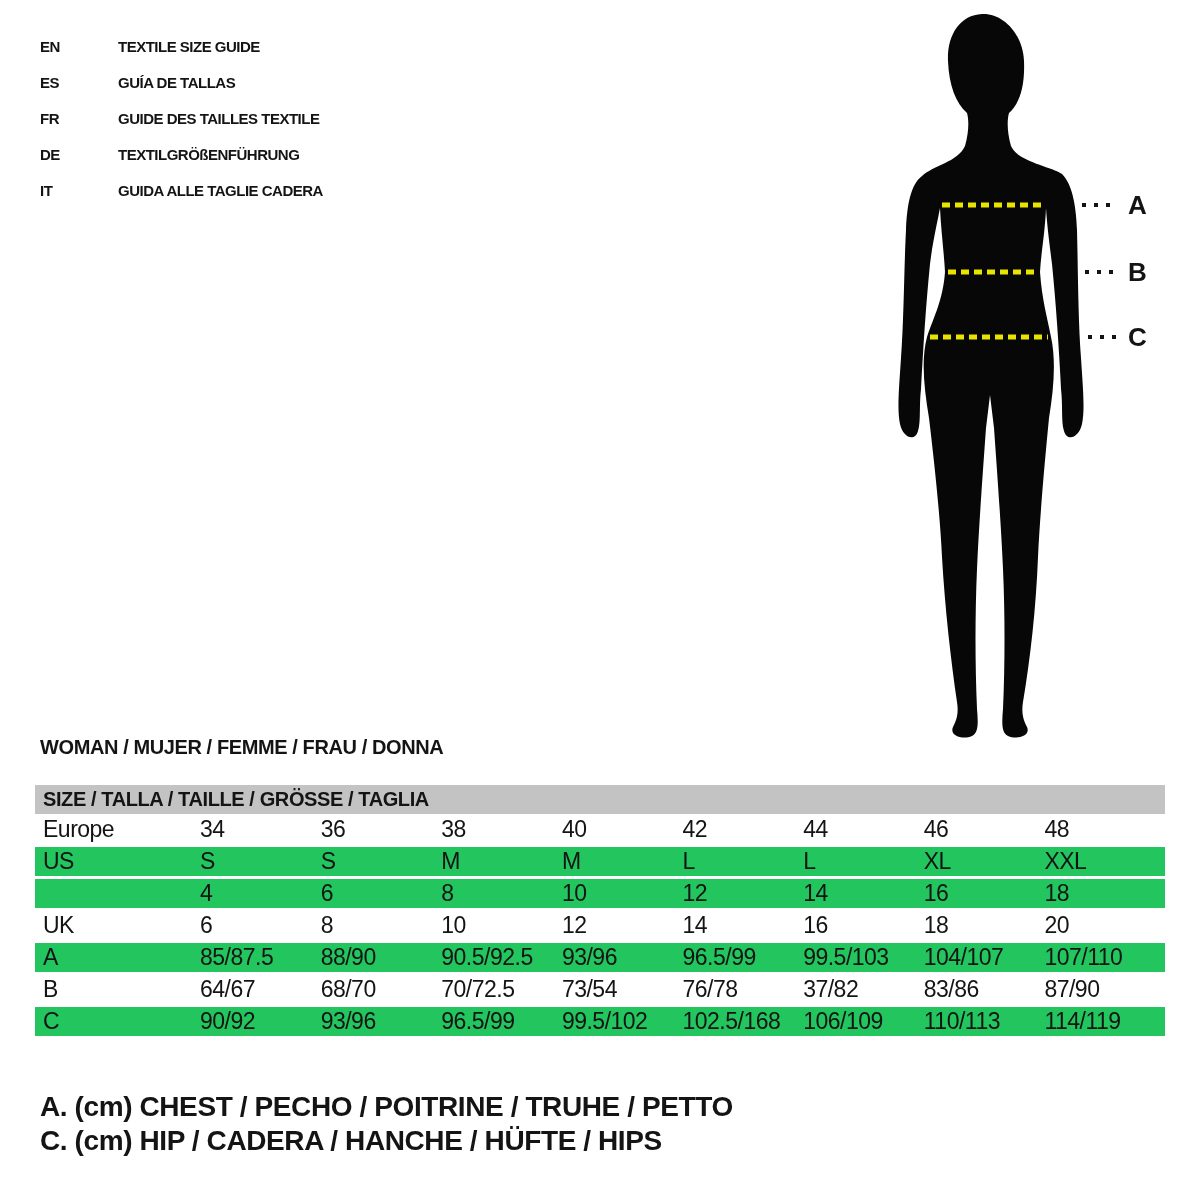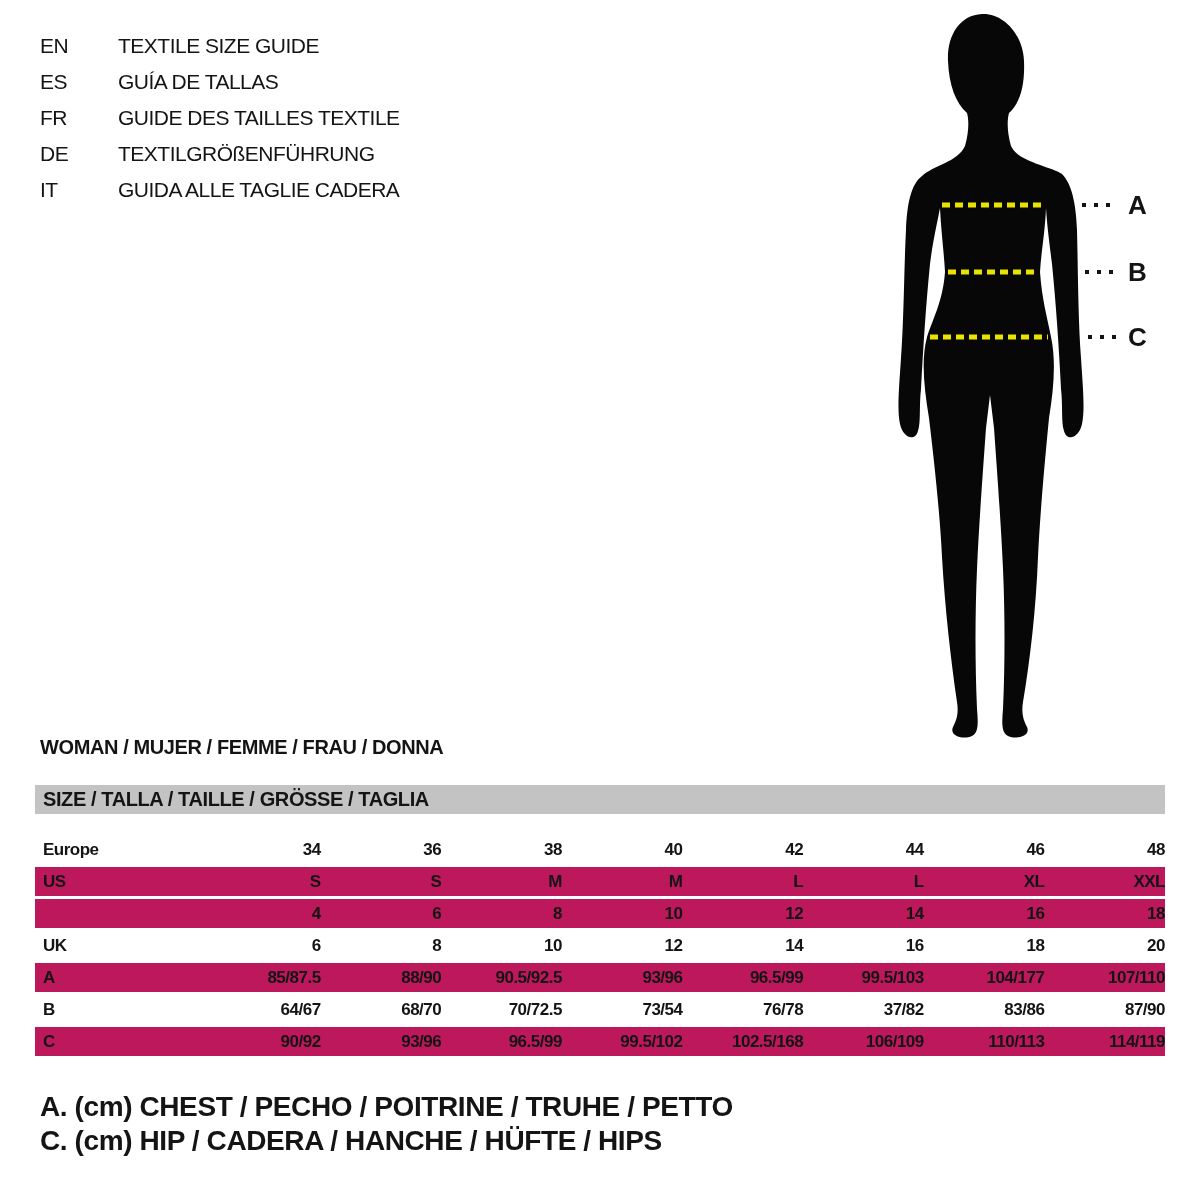--- a/index.html
+++ b/index.html
@@ -8,48 +8,48 @@
     background:#ffffff;
     font-family:"Liberation Sans", sans-serif;
     color:#141414;
   }
   .canvas { position:relative; width:1200px; height:1200px; background:#ffffff; overflow:hidden; }
 
   
   .lang-block { position:absolute; left:40px; top:28px; }
   .lang-row { display:flex; height:36px; align-items:center; }
   .lang-code, .lang-label {
-    font-size:21px; font-weight:400; letter-spacing:-0.5px; white-space:nowrap;
+    font-size:15px; font-weight:700; letter-spacing:-0.5px; white-space:nowrap;
   }
   .lang-code { width:78px; }
 
   
   .figure-wrap { position:absolute; left:870px; top:8px; width:300px; height:732px; }
 
   
   .section-title {
     position:absolute; left:40px; top:736px;
     font-size:20px; font-weight:700; letter-spacing:-0.4px; white-space:nowrap;
   }
 
   
   .size-table { position:absolute; left:35px; top:785px; width:1130px; }
   .table-header {
     height:29px; line-height:29px; background:#c3c3c3;
     font-size:20px; font-weight:700; letter-spacing:-0.4px;
-    padding-left:8px; margin-bottom:21px; white-space:nowrap;
+    padding-left:8px; margin-bottom:1px; white-space:nowrap;
   }
   .table-row {
     display:grid; grid-template-columns:165px repeat(8, 1fr);
     height:29px; line-height:29px; margin-bottom:3px;
-    font-size:17px; font-weight:700; letter-spacing:-0.5px;
-  }
-  .table-row.shaded { background:#be185d; }
+    font-size:23px; font-weight:400; letter-spacing:-0.5px;
+  }
+  .table-row.shaded { background:#22c55e; }
   .row-label { padding-left:8px; text-align:left; }
-  .cell { text-align:right; }
+  .cell { text-align:left; }
 
   
   .legend { position:absolute; left:40px; top:1090px; }
   .legend-row {
     height:34px; line-height:34px;
     font-size:28px; font-weight:700; letter-spacing:-0.4px; white-space:nowrap;
   }
 </style>
 </head>
 <body>
@@ -194,21 +194,21 @@
     </div>
 
     <div class="table-row shaded">
       <span class="row-label">A</span>
       <span class="cell">85/87.5</span>
       <span class="cell">88/90</span>
       <span class="cell">90.5/92.5</span>
       <span class="cell">93/96</span>
       <span class="cell">96.5/99</span>
       <span class="cell">99.5/103</span>
-      <span class="cell">104/177</span>
+      <span class="cell">104/107</span>
       <span class="cell">107/110</span>
     </div>
 
     <div class="table-row">
       <span class="row-label">B</span>
       <span class="cell">64/67</span>
       <span class="cell">68/70</span>
       <span class="cell">70/72.5</span>
       <span class="cell">73/54</span>
       <span class="cell">76/78</span>

